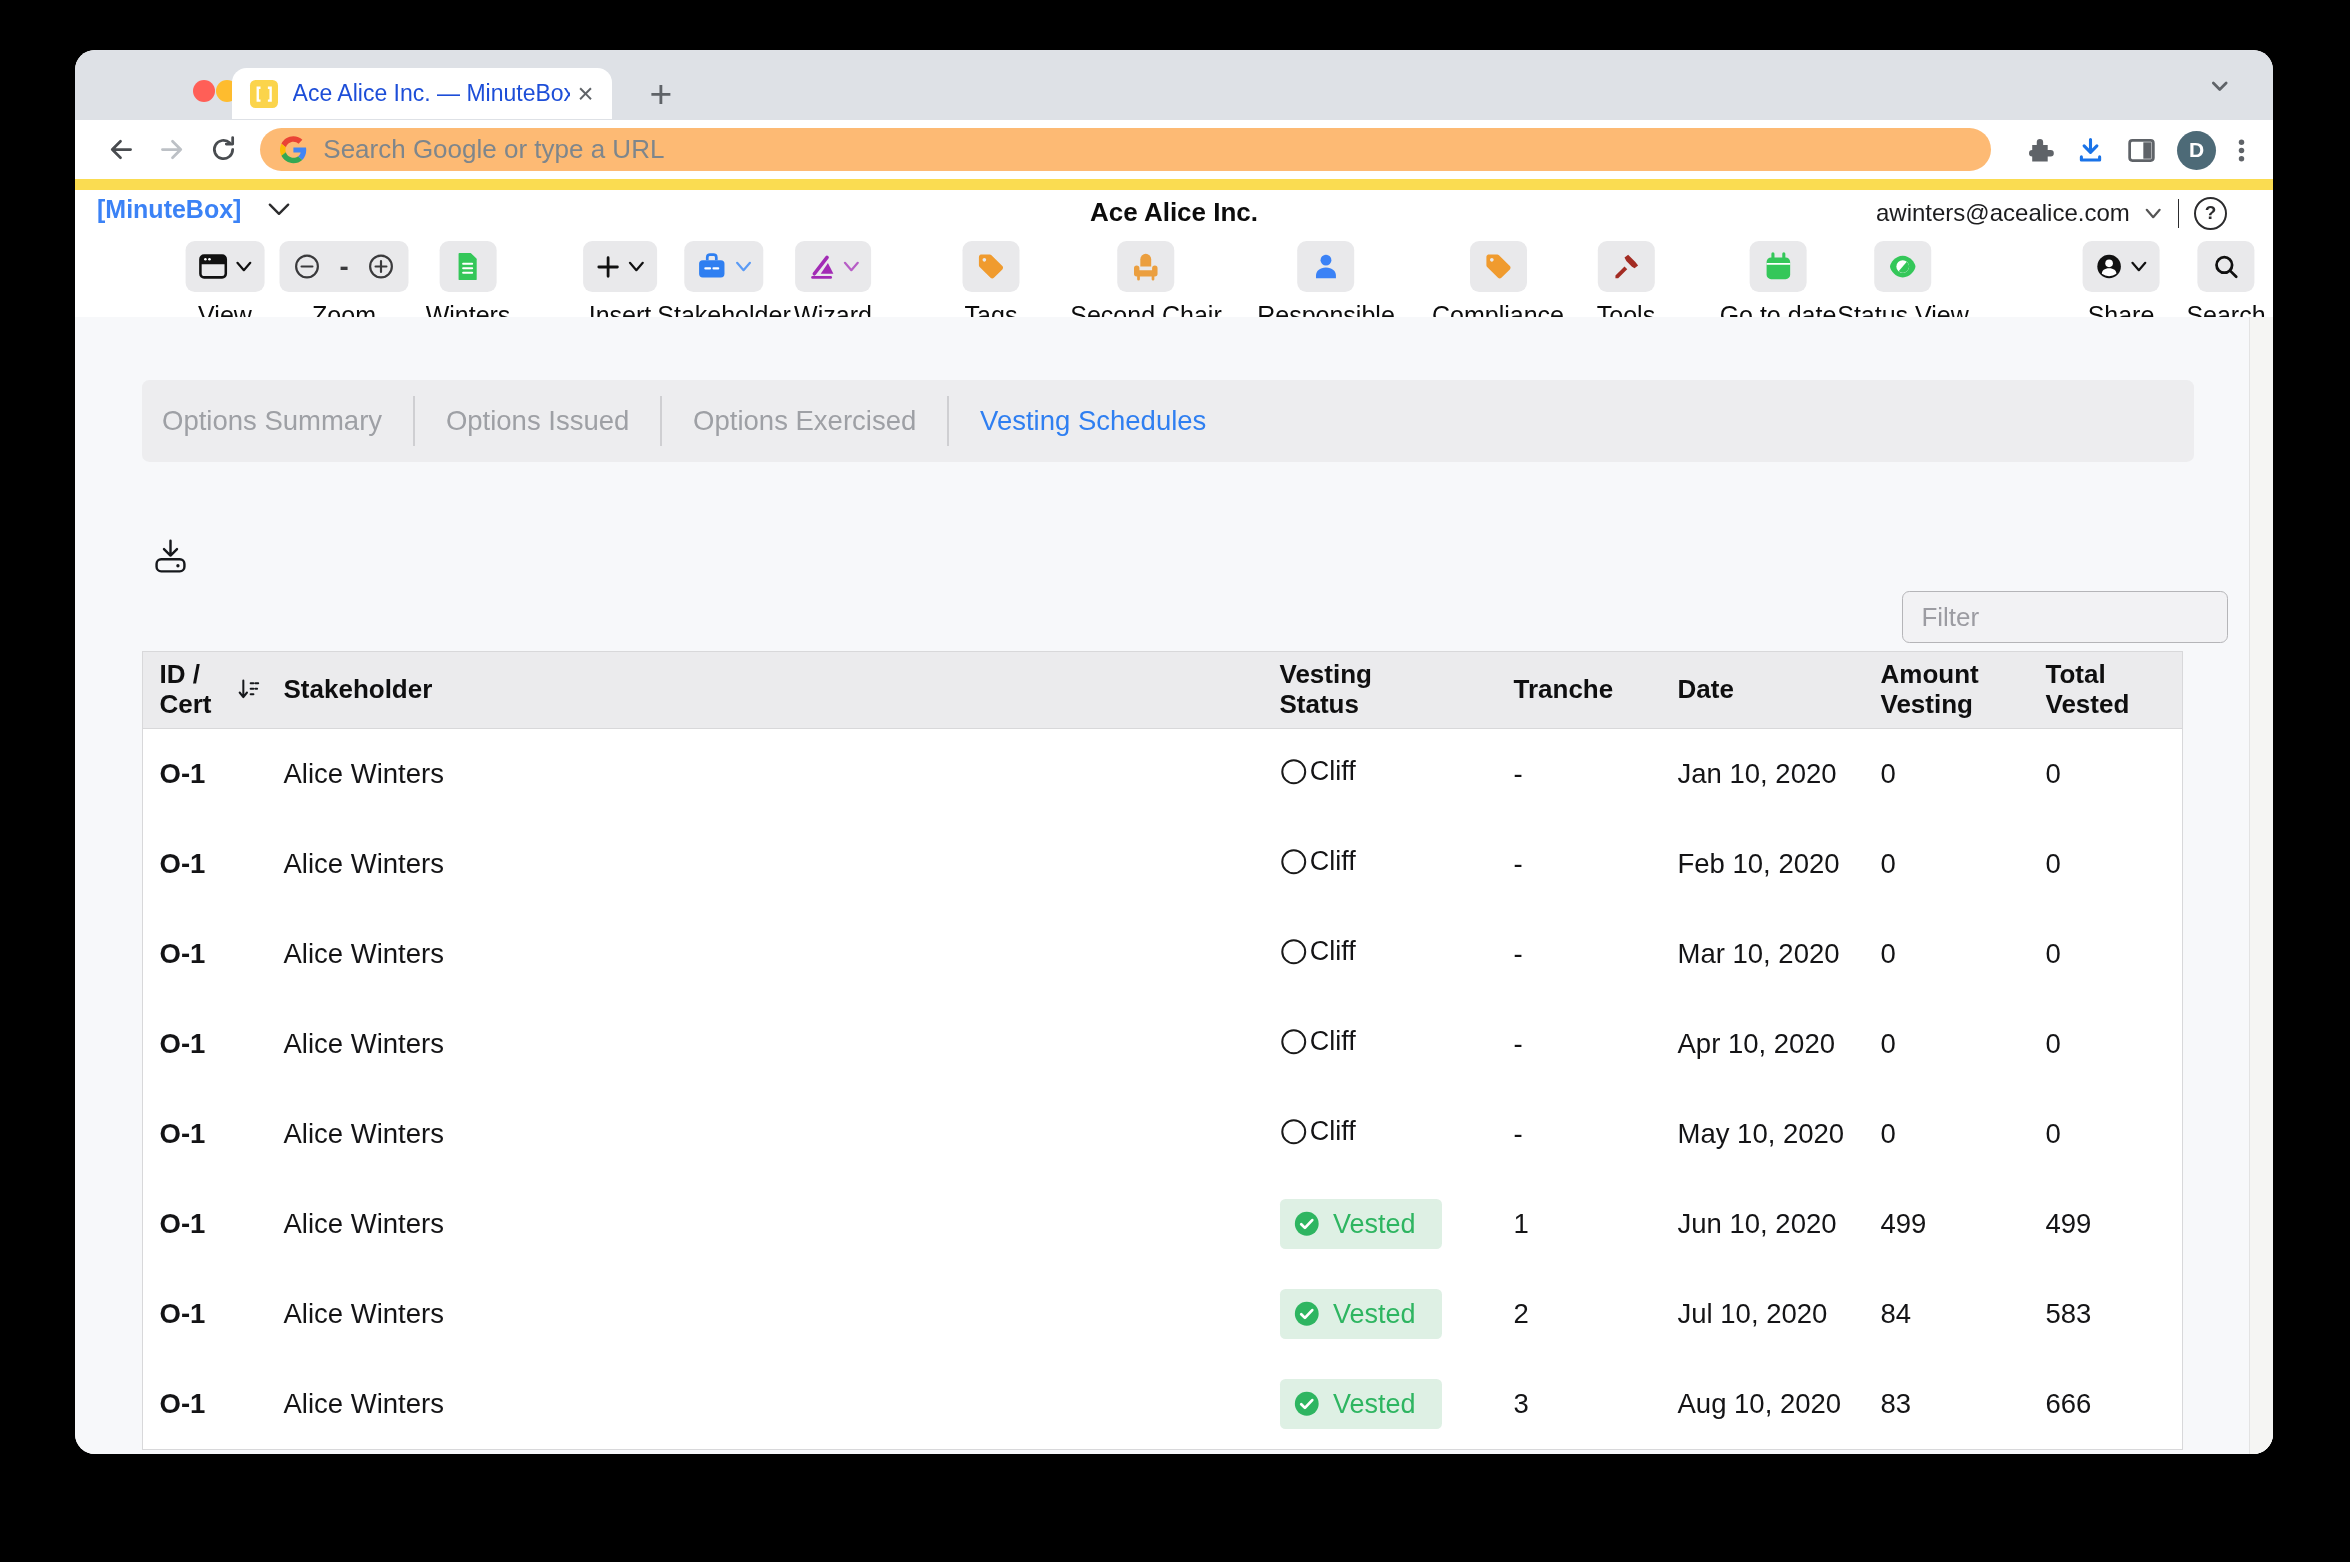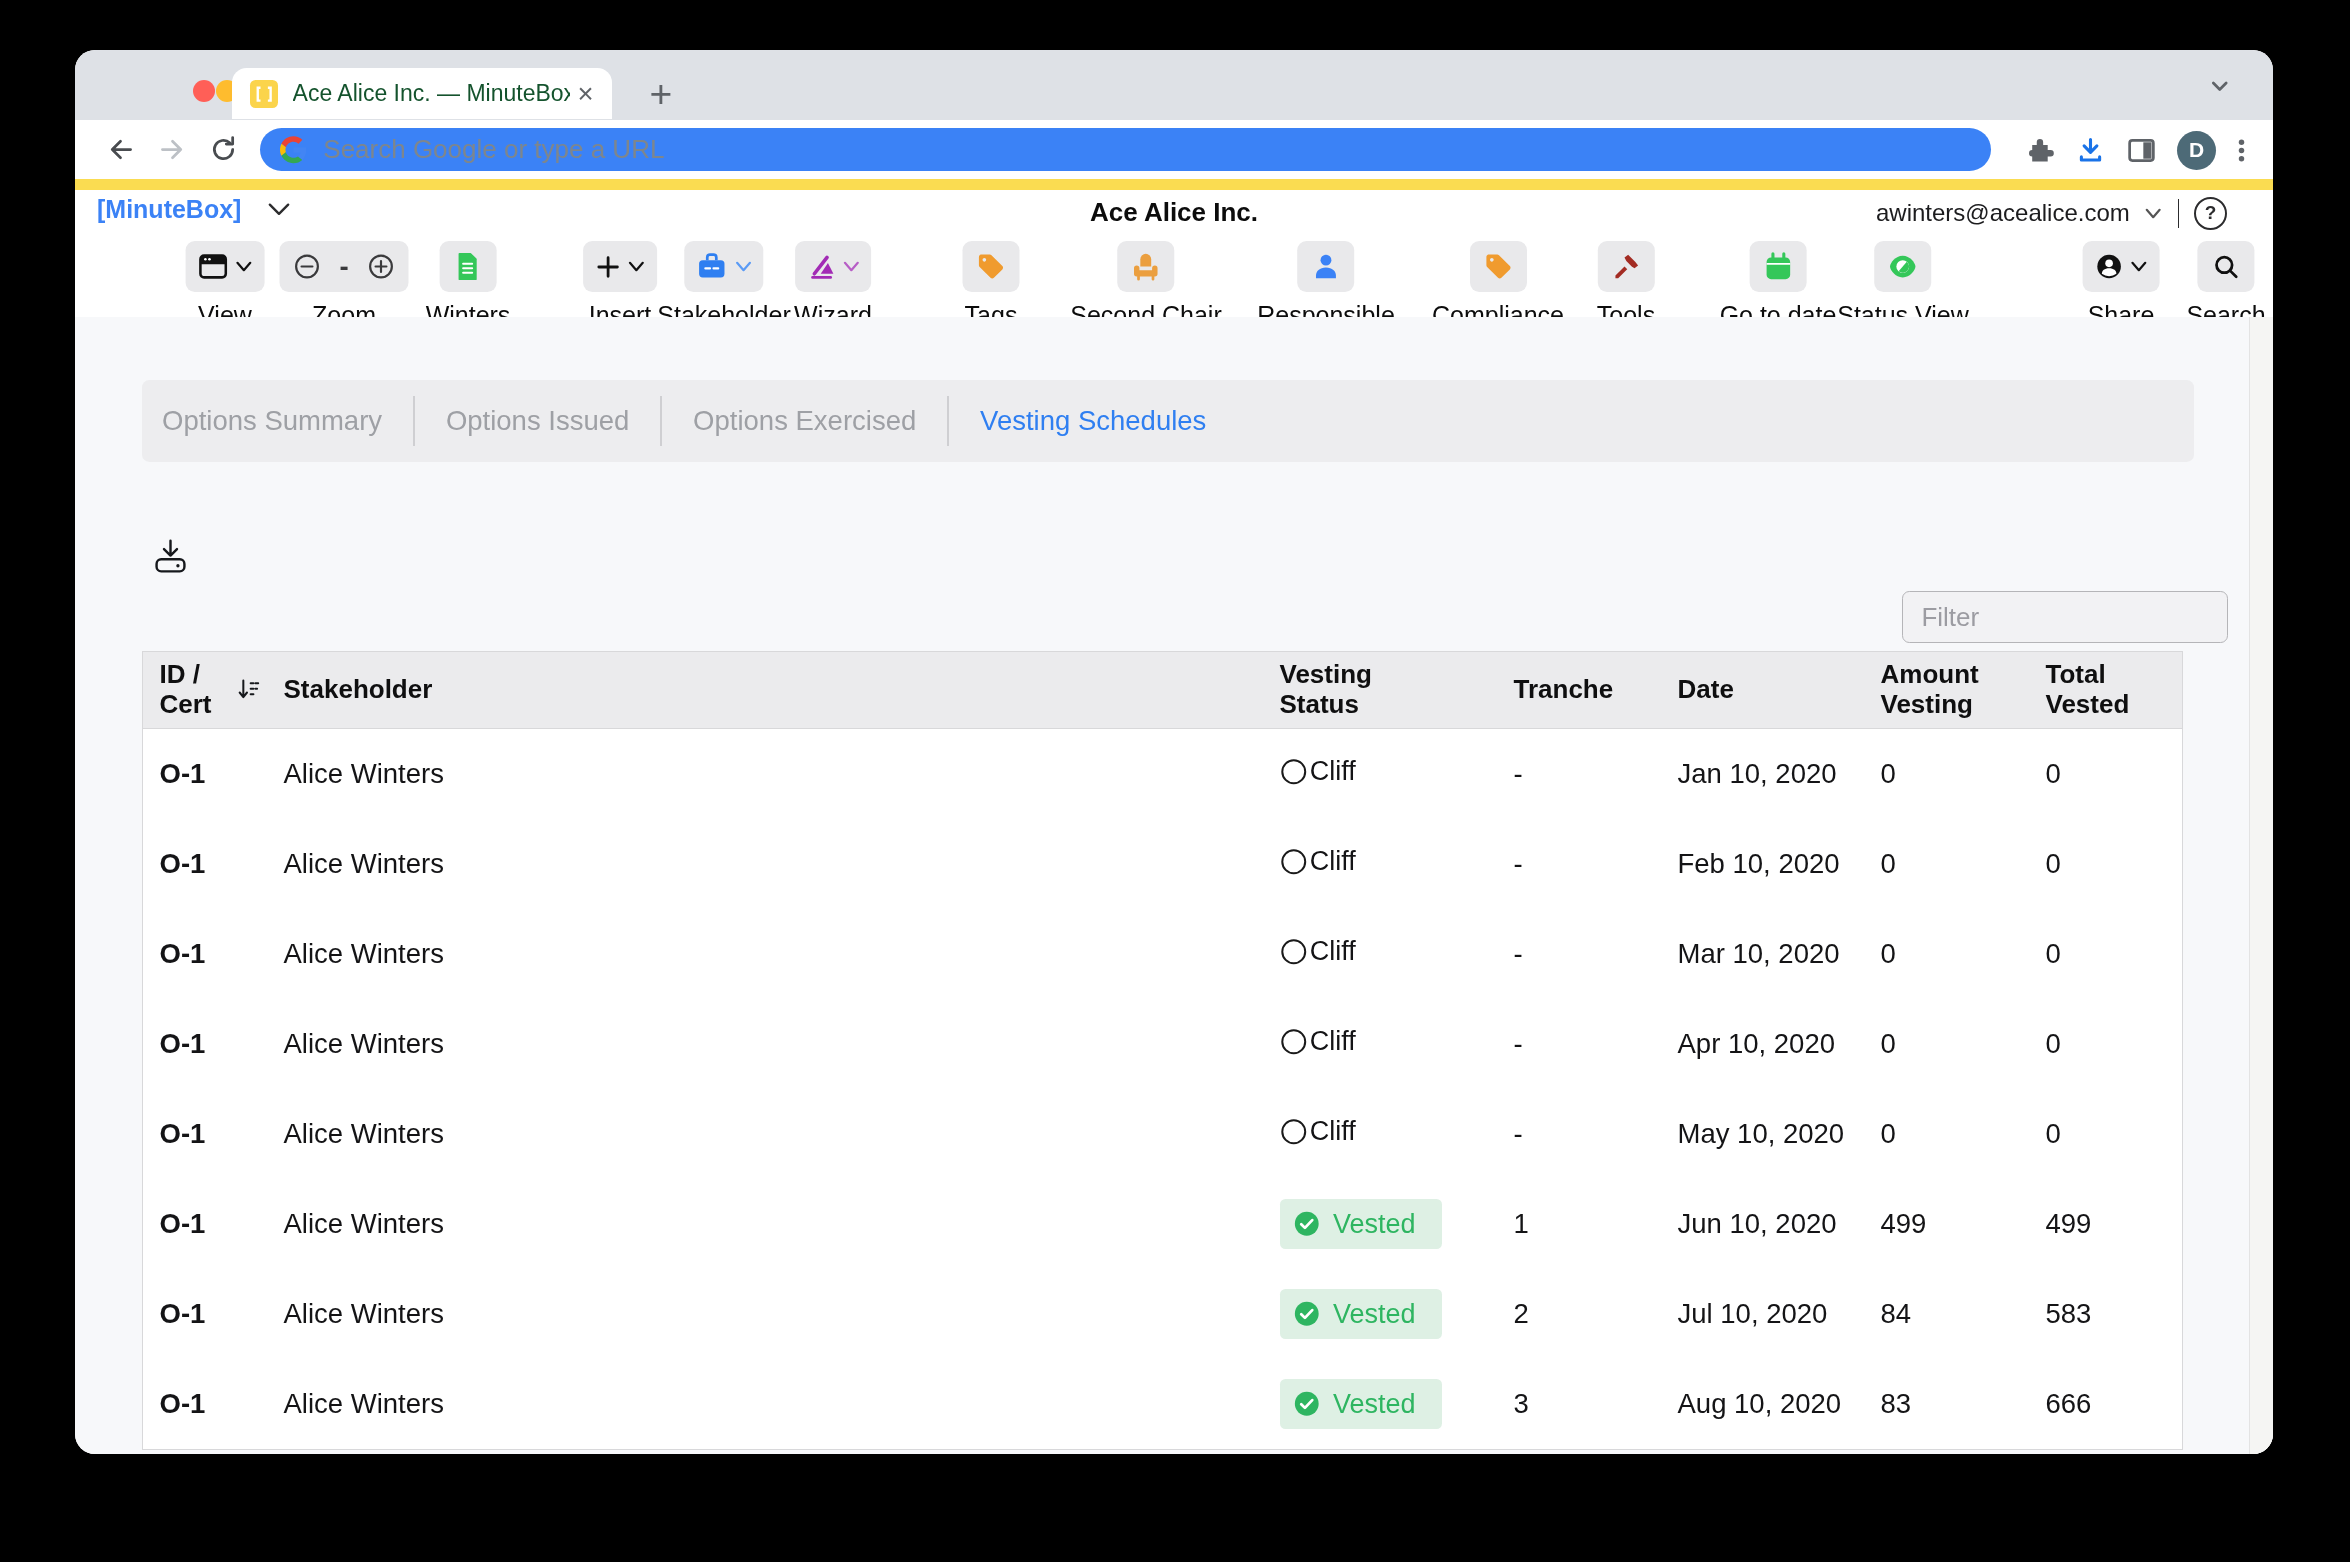--- a/index.html
+++ b/index.html
@@ -11,31 +11,31 @@
   
   .tabstrip { position:absolute; left:0; top:0; width:100%; height:70px; background:#DEE1E6; }
   .traffic { position:absolute; top:30px; width:22px; height:22px; border-radius:50%; }
   .t-red { left:118px; background:#FF5F57; }
   .t-yellow { left:141px; background:#FEBC2E; }
   .t-green { left:166px; background:#28C840; }
   .btab { position:absolute; left:157px; top:18.4px; width:380px; height:51px; background:#fff;
           border-radius:14.7px 14.7px 0 0; display:flex; align-items:center; padding:0 18.4px; }
   .favicon { width:27.5px; height:27.5px; border-radius:5.5px; background:#FBD44B; display:flex;
              align-items:center; justify-content:center; flex:none; }
-  .btab-title { margin-left:14.7px; font-size:23px; color:#14532d; white-space:nowrap; overflow:hidden; flex:1; }
+  .btab-title { margin-left:14.7px; font-size:23px; color:#1d4ed8; white-space:nowrap; overflow:hidden; flex:1; }
   .btab-close { font-size:27.5px; color:#5F6368; margin-left:7.3px; line-height:1; }
   .newtab { position:absolute; left:566px; top:24px; width:40px; height:40px; display:flex;
             align-items:center; justify-content:center; color:#5F6368; font-size:39px; font-weight:300; }
   .strip-chev { position:absolute; right:40px; top:22px; }
 
   
   .addrbar { position:absolute; left:0; top:70px; width:100%; height:60px; background:#fff; }
   .nav-ic { position:absolute; top:13px; width:33px; height:33px; }
   .omnibox { position:absolute; left:185px; top:8.3px; width:1731px; height:43px; border-radius:22px;
-             background:#3b82f6; display:flex; align-items:center; padding:0 20px; }
+             background:#fdba74; display:flex; align-items:center; padding:0 20px; }
   .omnibox input { border:none; outline:none; background:transparent; font-size:26px; color:#202124;
                    margin-left:16.5px; width:100%; font-family:inherit; }
   .omnibox input::placeholder { color:#7E868C; }
   .addr-right { position:absolute; right:26px; top:0; height:60px; display:flex; align-items:center; gap:20px; }
   .avatarD { width:39px; height:39px; border-radius:50%; background:#4D6A77; color:#fff; font-size:21px;
              font-weight:bold; display:flex; align-items:center; justify-content:center; }
 
   
   .accent { position:absolute; left:0; top:129px; width:100%; height:11px; }
   .appheader { position:absolute; left:0; top:141px; width:100%; height:44px; background:#fff; }

